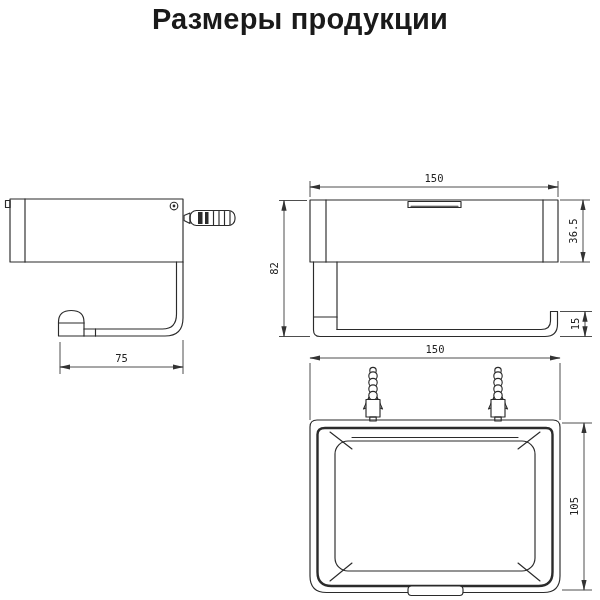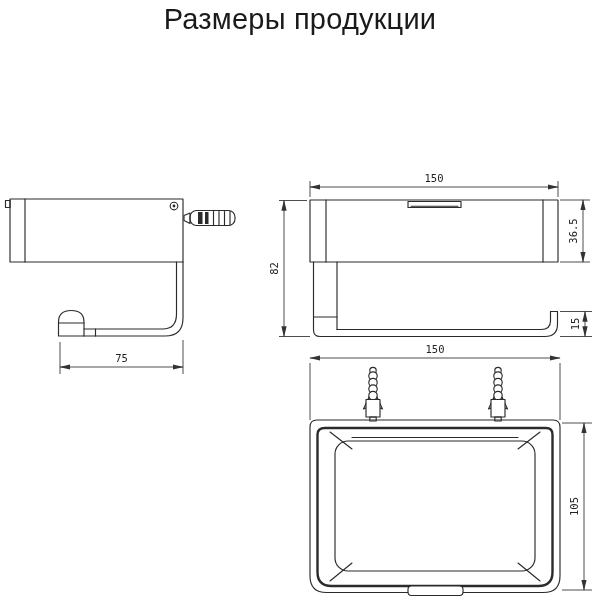--- a/index.html
+++ b/index.html
@@ -3,21 +3,21 @@
 <meta charset="utf-8">
 <style>
   html,body{margin:0;padding:0;}
   body{
     width:600px;height:600px;background:#ffffff;
     font-family:"Liberation Sans",sans-serif;
     position:relative;overflow:hidden;
   }
   .page-title{
     position:absolute;top:3px;left:0;width:600px;
-    text-align:center;font-size:29px;font-weight:400;
+    text-align:center;font-size:29px;font-weight:700;
     color:#1a1a1a;letter-spacing:0.2px;
   }
   svg{position:absolute;top:0;left:0;}
   .obj{fill:none;stroke:#2b2b2b;stroke-width:1.15;stroke-linejoin:round;stroke-linecap:round;}
   .obj-thick{fill:none;stroke:#2b2b2b;stroke-width:2.4;stroke-linejoin:round;}
   .obj-fill{fill:#2b2b2b;stroke:none;}
   .dim{fill:none;stroke:#3a3a3a;stroke-width:0.9;}
   .dim-txt{
     font-family:"DejaVu Sans Mono","Liberation Mono",monospace;
     font-size:10.5px;fill:#222;text-anchor:middle;

